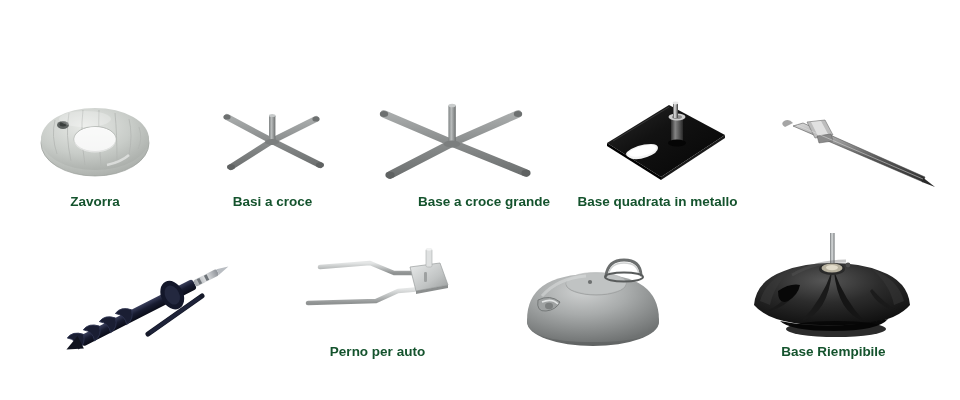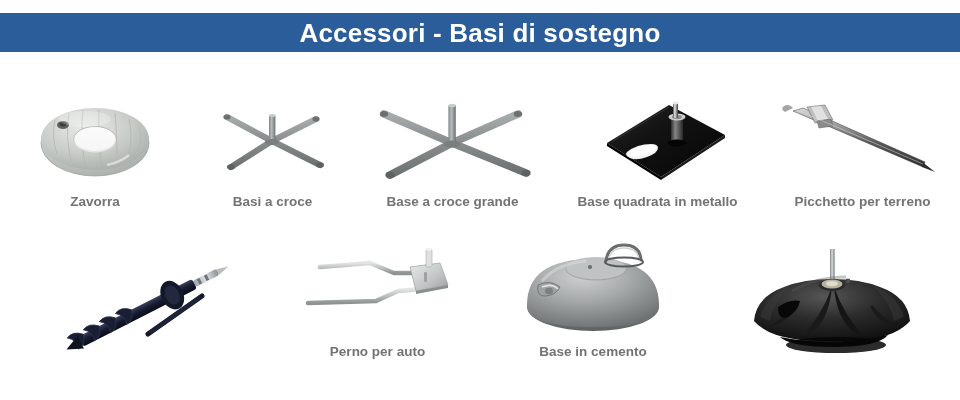--- a/index.html
+++ b/index.html
@@ -67,56 +67,53 @@
   }
   .thumb {
     position: relative;
     width: 100%;
     height: 112px;
     display: flex;
     align-items: center;
     justify-content: center;
   }
   .caption {
-    color: #737373;
+    color: #14532d;
     font-family: "Liberation Sans", sans-serif;
     font-size: 13.5px;
     font-weight: bold;
     text-align: center;
     white-space: nowrap;
     line-height: 1;
   }
 
   
   .r1c1 { width: 190px; }
   .r1c2 { width: 165px; }
-  .r1c3 { width: 195px; }
+  .r1c3 { width: 195px; align-items: flex-end; }
   .r1c4 { width: 215px; align-items: center; }
   .r1c5 { width: 195px; }
 
   
   .r2c0 { width: 28px; }
   .r2c1 { width: 248px; }
   .r2c2 { width: 203px; }
   .r2c3 { width: 228px; }
   .r2c4 { width: 253px; }
 
   .row-2 .caption { padding-bottom: 2px; }
   .row-1 .caption { padding-bottom: 2px; }
 
   svg { display: block; overflow: visible; }
 </style>
 </head>
 <body>
 
 <div class="page">
 
-  <div class="title-bar">
-    <span class="title-text">Accessori - Basi di sostegno</span>
-  </div>
 
   <div class="grid">
 
     <div class="row row-1">
 
       <div class="cell r1c1">
         <div class="thumb">
           <svg width="140" height="100" viewBox="0 0 140 100">
             <defs>
               <radialGradient id="ringG" cx="40%" cy="30%" r="80%">
@@ -257,21 +254,20 @@
 
             <path d="M34 13 L52 11 L60 26 L42 29 Z" fill="#bdbdbd" stroke="#6f6f6f" stroke-width="0.6"></path>
             <path d="M38 13 L48 12 L55 25 L45 27 Z" fill="#ededed" opacity="0.75"></path>
 
             <path d="M44 27 L58 25 L60 32 L46 34 Z" fill="#8b8b8b" stroke="#5d5d5d" stroke-width="0.5"></path>
 
             <path d="M12 18 q-5 -3 -1 -6 q5 -3 9 2 Z" fill="#a5a5a5"></path>
             <path d="M24 16 L150 70" stroke="#e2e2e2" stroke-width="1" opacity="0.5" fill="none"></path>
           </svg>
         </div>
-        <div class="caption">Picchetto per terreno</div>
       </div>
     </div>
 
     <div class="row row-2">
 
       <div class="r2c0"></div>
 
       <div class="cell r2c1">
         <div class="thumb">
           <svg width="200" height="100" viewBox="0 0 200 100">
@@ -378,21 +374,20 @@
             <path d="M100 26 q2 -13 16 -13 q14 0 15 12" stroke="#d0d2d2" stroke-width="1.4" fill="none" stroke-linecap="round"></path>
             <ellipse cx="116" cy="27" rx="19" ry="4.5" fill="none" stroke="#585b5b" stroke-width="2"></ellipse>
 
             <path d="M30 50 q12 -6 22 2 q-4 8 -14 9 q-10 1 -8 -11 Z" fill="#9fa2a2" stroke="#6a6d6d" stroke-width="0.8"></path>
             <path d="M34 52 q10 -4 16 2" stroke="#e3e5e5" stroke-width="1.6" fill="none"></path>
             <ellipse cx="41" cy="56" rx="4" ry="3.2" fill="#7d8080"></ellipse>
 
             <path d="M34 46 q16 -18 44 -20" stroke="#e2e4e4" stroke-width="3" fill="none" opacity="0.45"></path>
           </svg>
         </div>
-        <div class="caption">Base in cemento</div>
       </div>
 
       <div class="cell r2c4">
         <div class="thumb">
           <svg width="180" height="115" viewBox="0 0 180 115">
             <defs>
               <radialGradient id="blackDome" cx="45%" cy="28%" r="80%">
                 <stop offset="0%" stop-color="#565656"></stop>
                 <stop offset="45%" stop-color="#2c2c2c"></stop>
                 <stop offset="100%" stop-color="#0c0c0c"></stop>
@@ -431,17 +426,18 @@
             <ellipse cx="92" cy="98" rx="50" ry="8" fill="#060606" opacity="0.85"></ellipse>
 
             <ellipse cx="88" cy="38" rx="13" ry="6" fill="#2a2a2a"></ellipse>
             <ellipse cx="88" cy="37" rx="10.5" ry="4.6" fill="#b8b2a0"></ellipse>
             <ellipse cx="88" cy="36.6" rx="6" ry="2.6" fill="#e2dccb"></ellipse>
             <circle cx="104" cy="34" r="2.4" fill="#4e4e4e"></circle>
 
             <path d="M48 44 q24 -14 54 -14" stroke="#5c5c5c" stroke-width="3" fill="none" opacity="0.35"></path>
           </svg>
         </div>
+        <div class="caption">Base Riempibile</div>
       </div>
     </div>
 
   </div>
 </div>
 
 </body></html>

